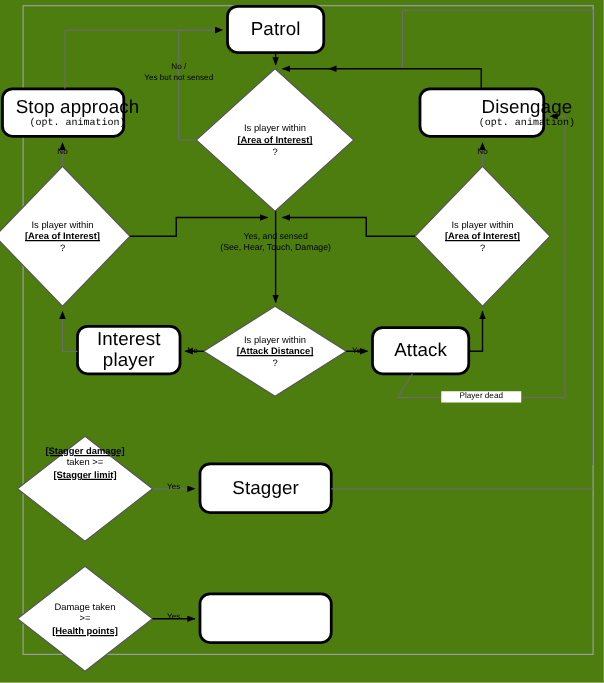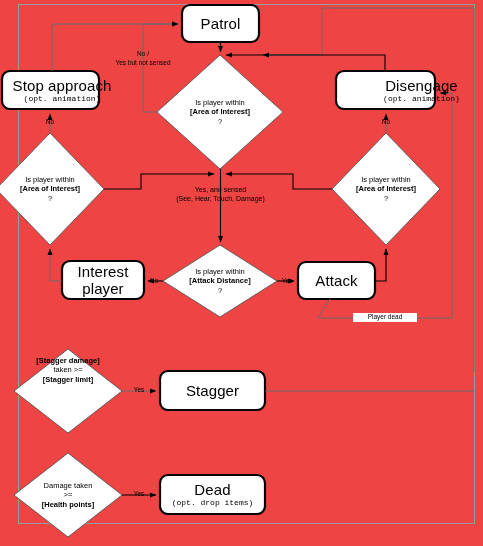--- a/index.html
+++ b/index.html
@@ -1,26 +1,26 @@
 <!DOCTYPE html>
 <html><head>
 <meta charset="utf-8">
 <style>
   html,body{margin:0;padding:0;background:#ffffff;}
   body{width:483px;height:546px;overflow:hidden;
        font-family:"Liberation Sans","DejaVu Sans",sans-serif;}
-  #stage{position:relative;width:483px;height:546px;background:#ef4444;}
+  #stage{position:relative;width:483px;height:546px;background:#4d7c0f;}
   svg{position:absolute;left:0;top:0;width:483px;height:546px;}
   .node-text{position:absolute;display:flex;flex-direction:column;
              align-items:center;justify-content:center;text-align:center;
              color:#000;pointer-events:none;}
   .t-big{font-size:15px;line-height:17px;letter-spacing:.1px;}
   .t-sub{font-size:8px;line-height:10px;font-family:Liberation Mono, monospace;}
   .t-dia{font-size:7.5px;line-height:9.5px;}
-  .t-dia b{font-weight:bold;}
+  .t-dia b{font-weight:bold;text-decoration:underline;}
   .t-lbl{position:absolute;font-size:6.5px;line-height:8.5px;color:#000;
          text-align:center;white-space:nowrap;}
   .t-mid{position:absolute;font-size:7px;line-height:9px;color:#000;
          text-align:center;}
 </style>
 </head>
 <body>
 
 <div id="stage">
 
@@ -119,24 +119,20 @@
   </div>
 
   <div class="node-text" style="left:298px;top:262px;width:77px;height:37px;border-radius:14px;">
     <span class="t-big">Attack</span>
   </div>
 
   <div class="node-text" style="left:160px;top:371px;width:105px;height:39px;">
     <span class="t-big">Stagger</span>
   </div>
 
-  <div class="node-text" style="left:160px;top:475px;width:105px;height:39px;">
-    <span class="t-big">Dead</span>
-    <span class="t-sub">(opt. drop items)</span>
-  </div>
 
   <div class="node-text t-dia" style="left:157px;top:92px;width:126px;height:40px;">
     <span>Is player within</span>
     <b>[Area of Interest]</b>
     <span>?</span>
   </div>
 
   <div class="node-text t-dia" style="left:-13px;top:169px;width:126px;height:40px;">
     <span>Is player within</span>
     <b>[Area of Interest]</b>

